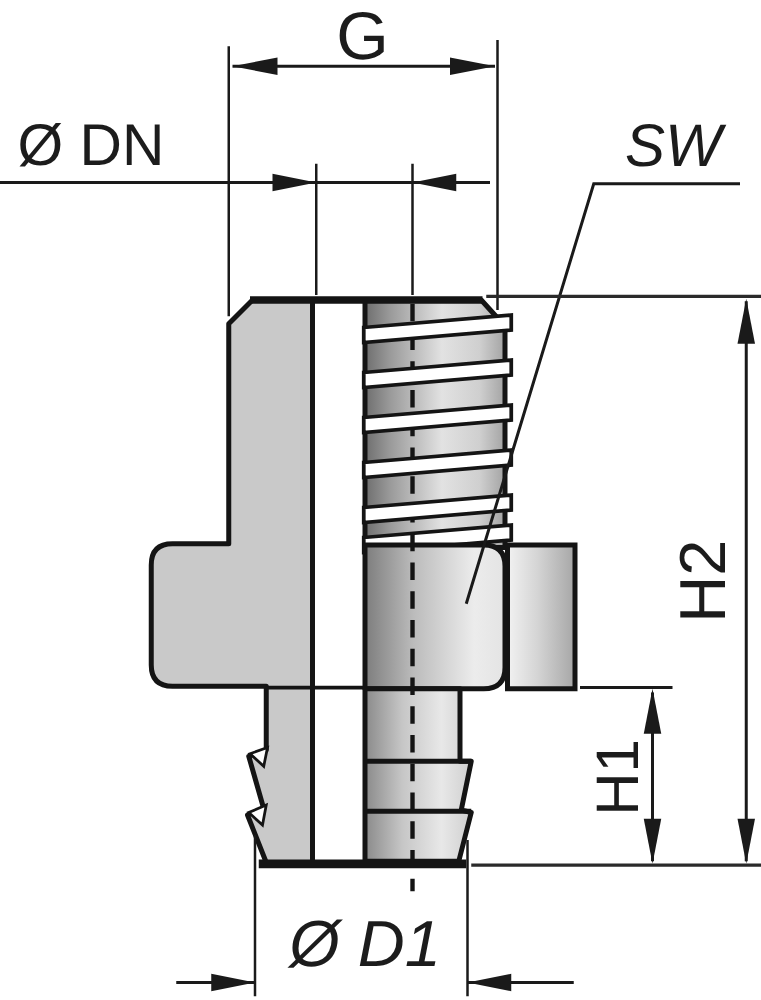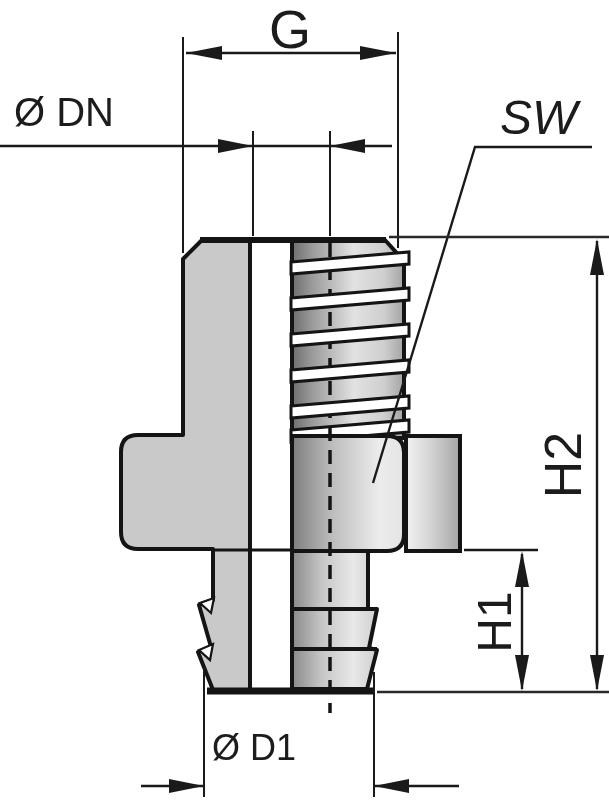--- a/index.html
+++ b/index.html
@@ -13,27 +13,27 @@
   }
   #stage svg{position:absolute;left:0;top:0;}
   .dim-label{
     position:absolute;
     color:#1c1c1c;
     white-space:nowrap;
     line-height:1;
     font-weight:400;
   }
   .lbl-g   {left:269px;top:2px;  font-size:54px;}
-  .lbl-dn  {left:14px; top:92px; font-size:40px;}
+  .lbl-dn  {left:14px; top:92px; font-size:47px;}
   .lbl-sw  {left:500px;top:94px; font-size:48px;font-style:italic;}
   .lbl-h2  {left:512px;top:440px;width:100px;height:50px;font-size:52px;
             text-align:center;transform:rotate(-90deg);transform-origin:center;}
   .lbl-h1  {left:447px;top:598px;width:96px;height:48px;font-size:48px;
             text-align:center;transform:rotate(-90deg);transform-origin:center;}
-  .lbl-d1  {left:212px;top:730px;width:160px;font-size:36px;}
+  .lbl-d1  {left:212px;top:730px;width:160px;font-size:52px;text-align:center;font-style:italic;}
 </style>
 </head>
 <body>
 
 <div id="stage">
 
   <svg width="609" height="800" viewBox="0 0 609 800">
     <defs>
       <linearGradient id="gradThread" x1="0" y1="0" x2="1" y2="0">
         <stop offset="0" stop-color="#6e6e6e"></stop>

